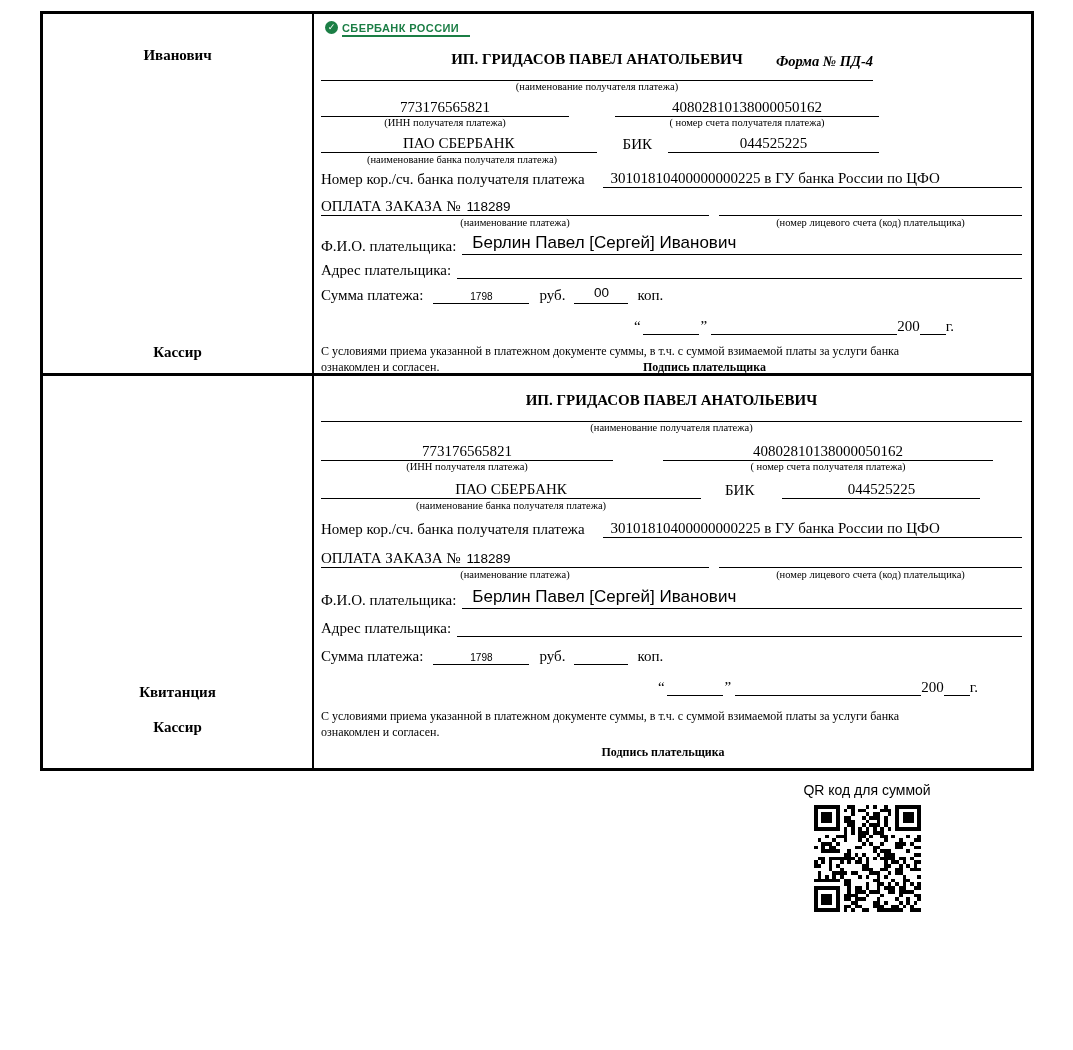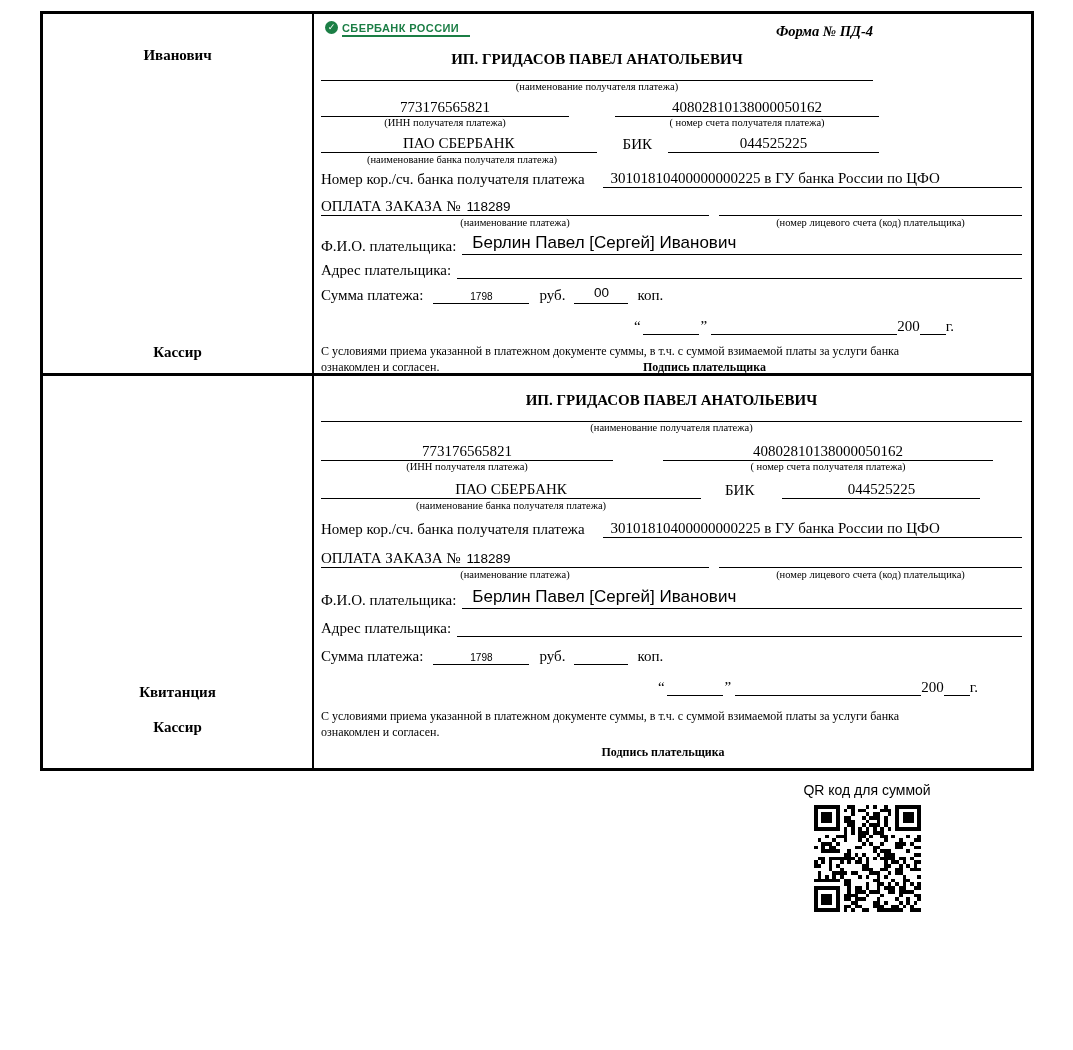--- a/index.html
+++ b/index.html
@@ -25,21 +25,21 @@
   .blank { height:19px; }
 
   
   .header-row { width:552px; display:flex; justify-content:space-between; align-items:flex-start; height:32px; }
   .sber-logo { display:flex; flex-direction:column; padding-left:4px; padding-top:2px; }
   .sber-top { display:flex; align-items:center; gap:4px; }
   .sber-mark { width:13px; height:13px; border-radius:50%; background:#1b7e45; color:#fff; font-size:9px;
                line-height:13px; text-align:center; font-family:"Liberation Sans", sans-serif; }
   .sber-text { color:#1b7e45; font-weight:bold; font-size:11px; font-family:"Liberation Sans", sans-serif; letter-spacing:.4px; }
   .sber-sub { height:2px; background:#1b7e45; width:128px; margin:1px 0 0 17px; }
-  .form-number { font-weight:bold; font-style:italic; font-size:14.5px; padding-top:4px; }
+  .form-number { font-weight:bold; font-style:italic; font-size:14.5px; padding-top:4px;margin-top:30px; }
 
   .payee-block { width:552px; }
   .section-bottom .payee-block { width:100%; margin-top:0; }
   .payee-name { font-weight:bold; text-align:center; font-size:15px; padding-bottom:12px; }
 
   .ids-row, .ids-captions { width:558px; display:flex; justify-content:space-between; }
   .ids-row { margin-top:7px; }
   .id-inn { width:248px; text-align:center; }
   .id-acc { width:264px; text-align:center; }
   .section-bottom .ids-row, .section-bottom .ids-captions { width:672px; }

